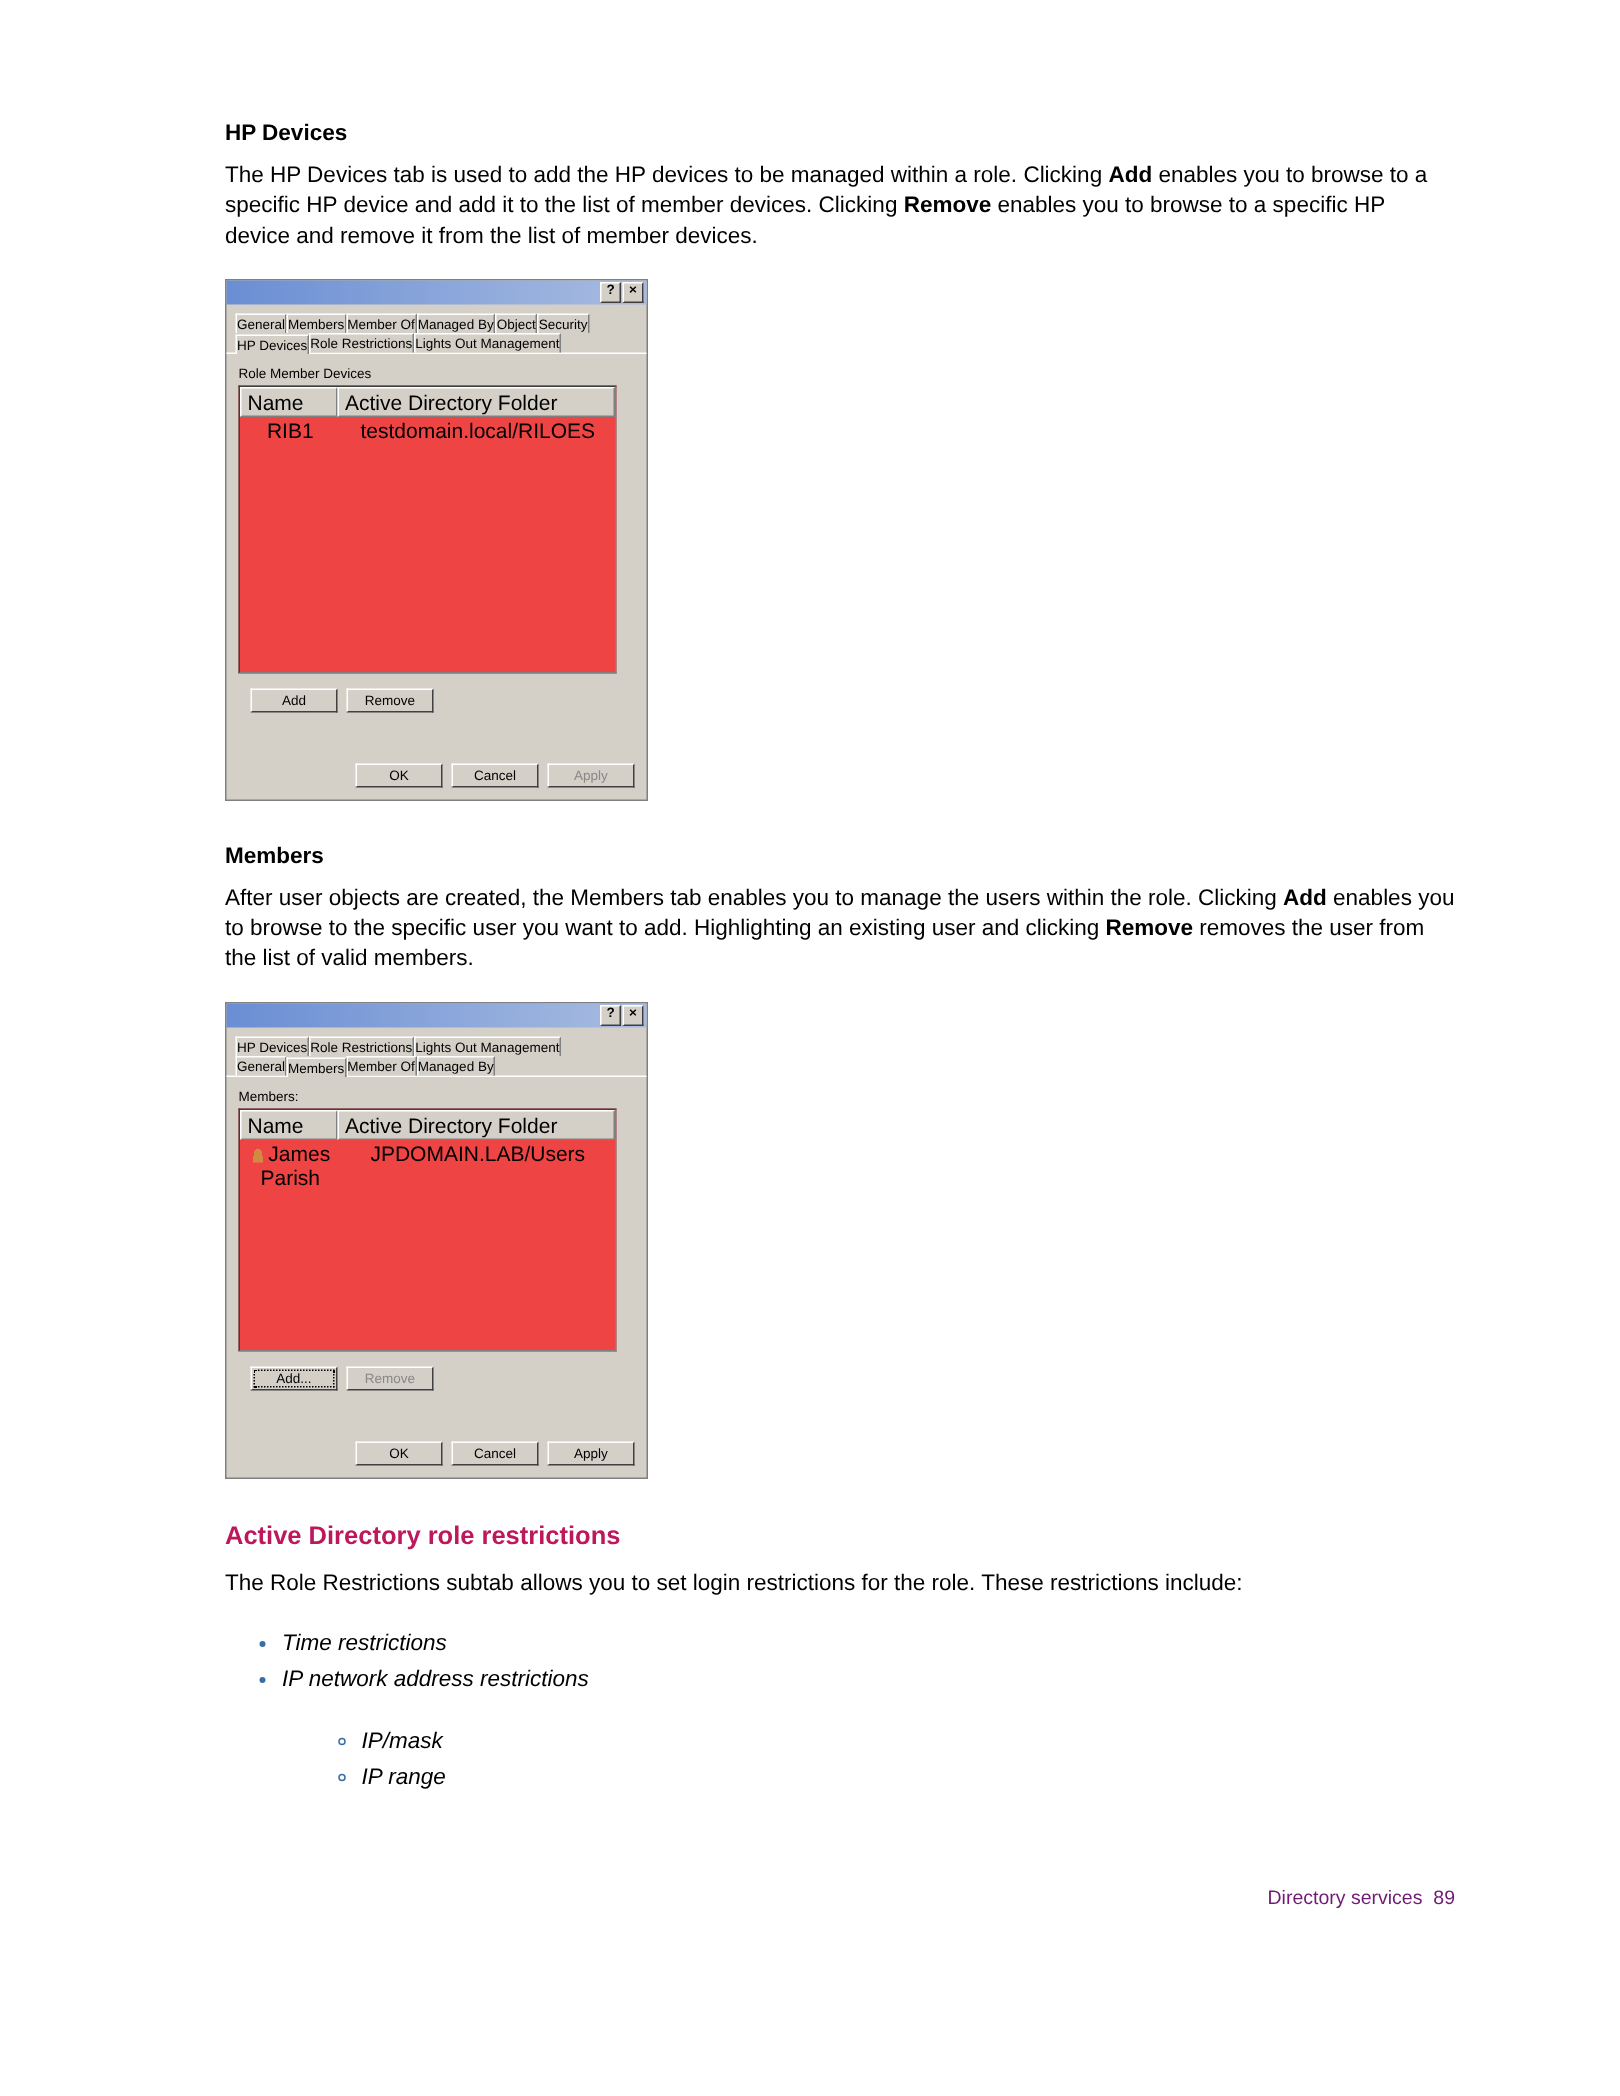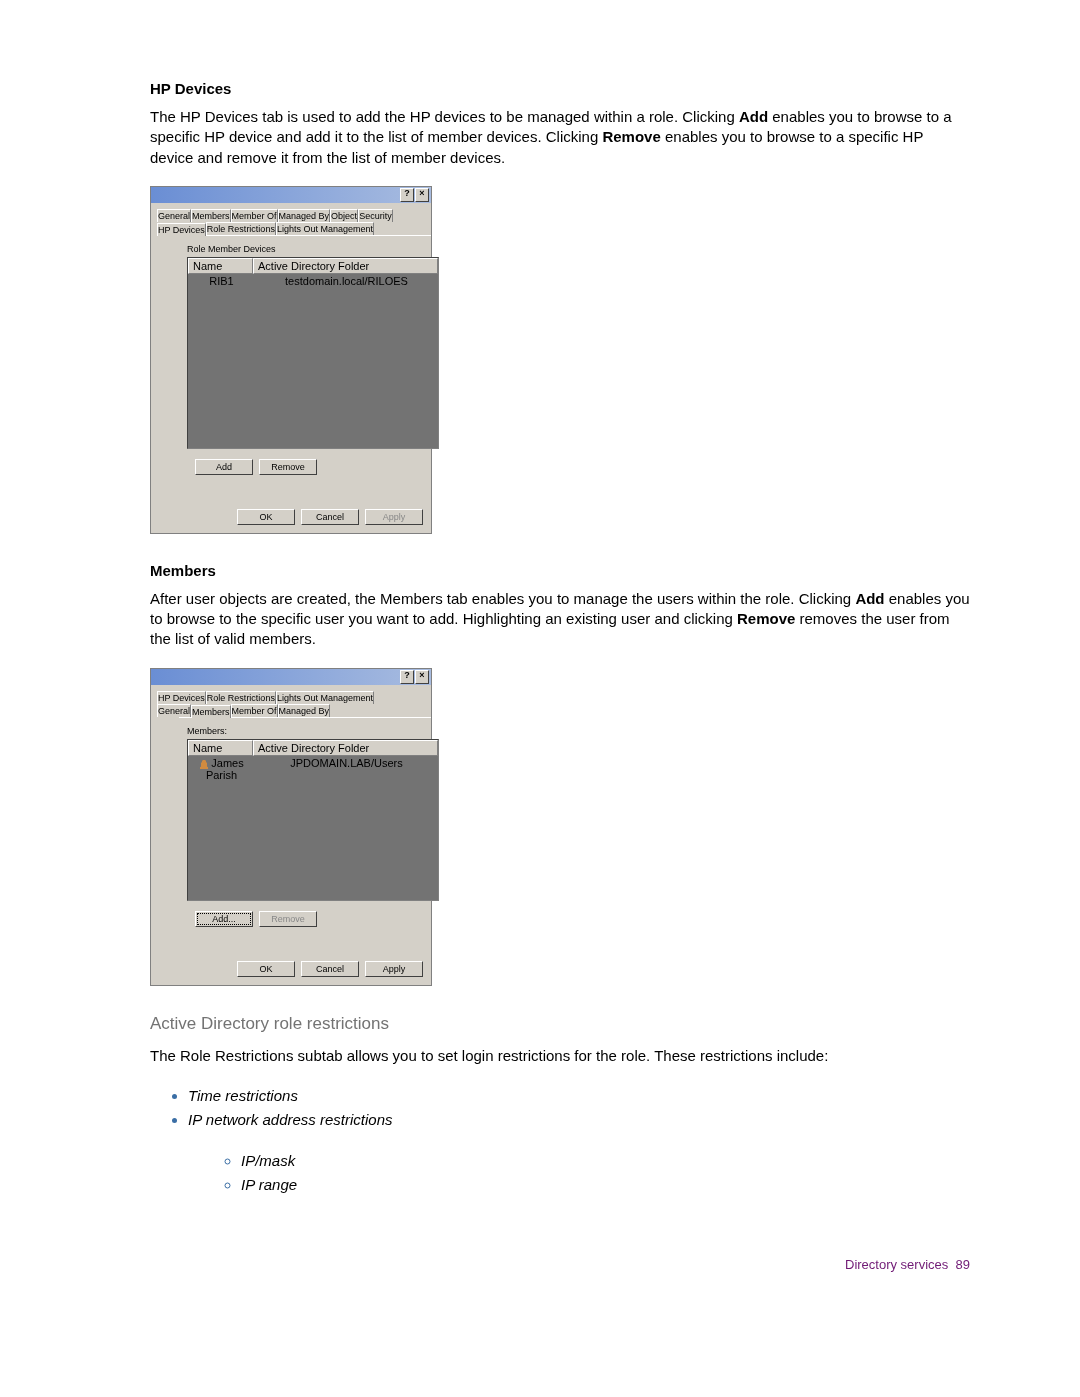--- a/index.html
+++ b/index.html
@@ -74,34 +74,33 @@
     white-space: nowrap;
   }
   .tab.active {
     background: #d4d0c8;
     position: relative;
     top: 1px;
   }
   .tab-panel {
     border-top: 1px solid #fff;
     padding: 8px 8px 10px 8px;
-    margin-left: 28px;
   }
   .group-label {
     font-size: 9px;
     margin-bottom: 3px;
   }
   .listbox {
-    background: #737373;
+    background: #ef4444;
     border: 1px solid #808080;
     border-top-color:#404040;
     border-left-color:#404040;
     height: 190px;
     width: 250px;
-    font-size: 11px;
+    font-size: 14px;
   }
   .listhead {
     display: flex;
     background: #d4d0c8;
   }
   .col {
     border: 1px solid #fff;
     border-right-color:#808080;
     border-bottom-color:#808080;
     padding: 1px 4px;
@@ -133,23 +132,23 @@
   }
   .win-btn.disabled { color: #888; }
   .win-btn.focus { outline: 1px dotted #000; outline-offset: -3px;}
   .dlg-btns-bottom {
     display: flex;
     justify-content: flex-end;
     gap: 6px;
     padding: 6px 8px 8px 8px;
   }
   .section-heading {
-    color: #737373;
+    color: #be185d;
     font-size: 17px;
-    font-weight: normal;
+    font-weight: bold;
     margin: 28px 0 12px 0;
   }
   ul.bullets {
     list-style: disc;
     margin: 0 0 14px 0;
     padding-left: 38px;
     font-size: 15px;
     line-height: 1.6;
     font-style: italic;
   }

